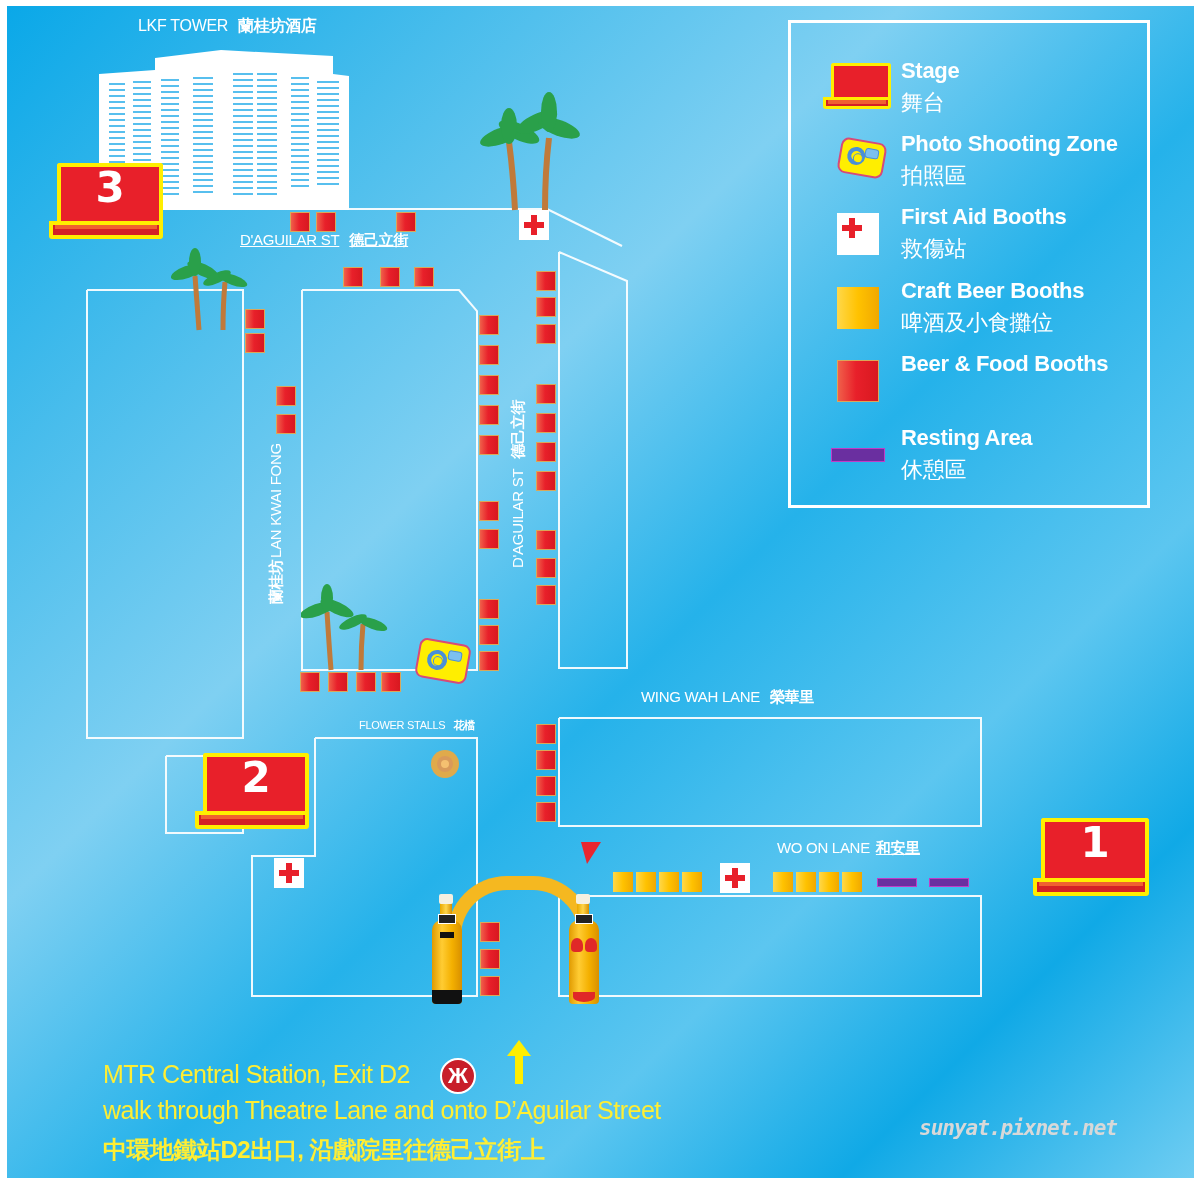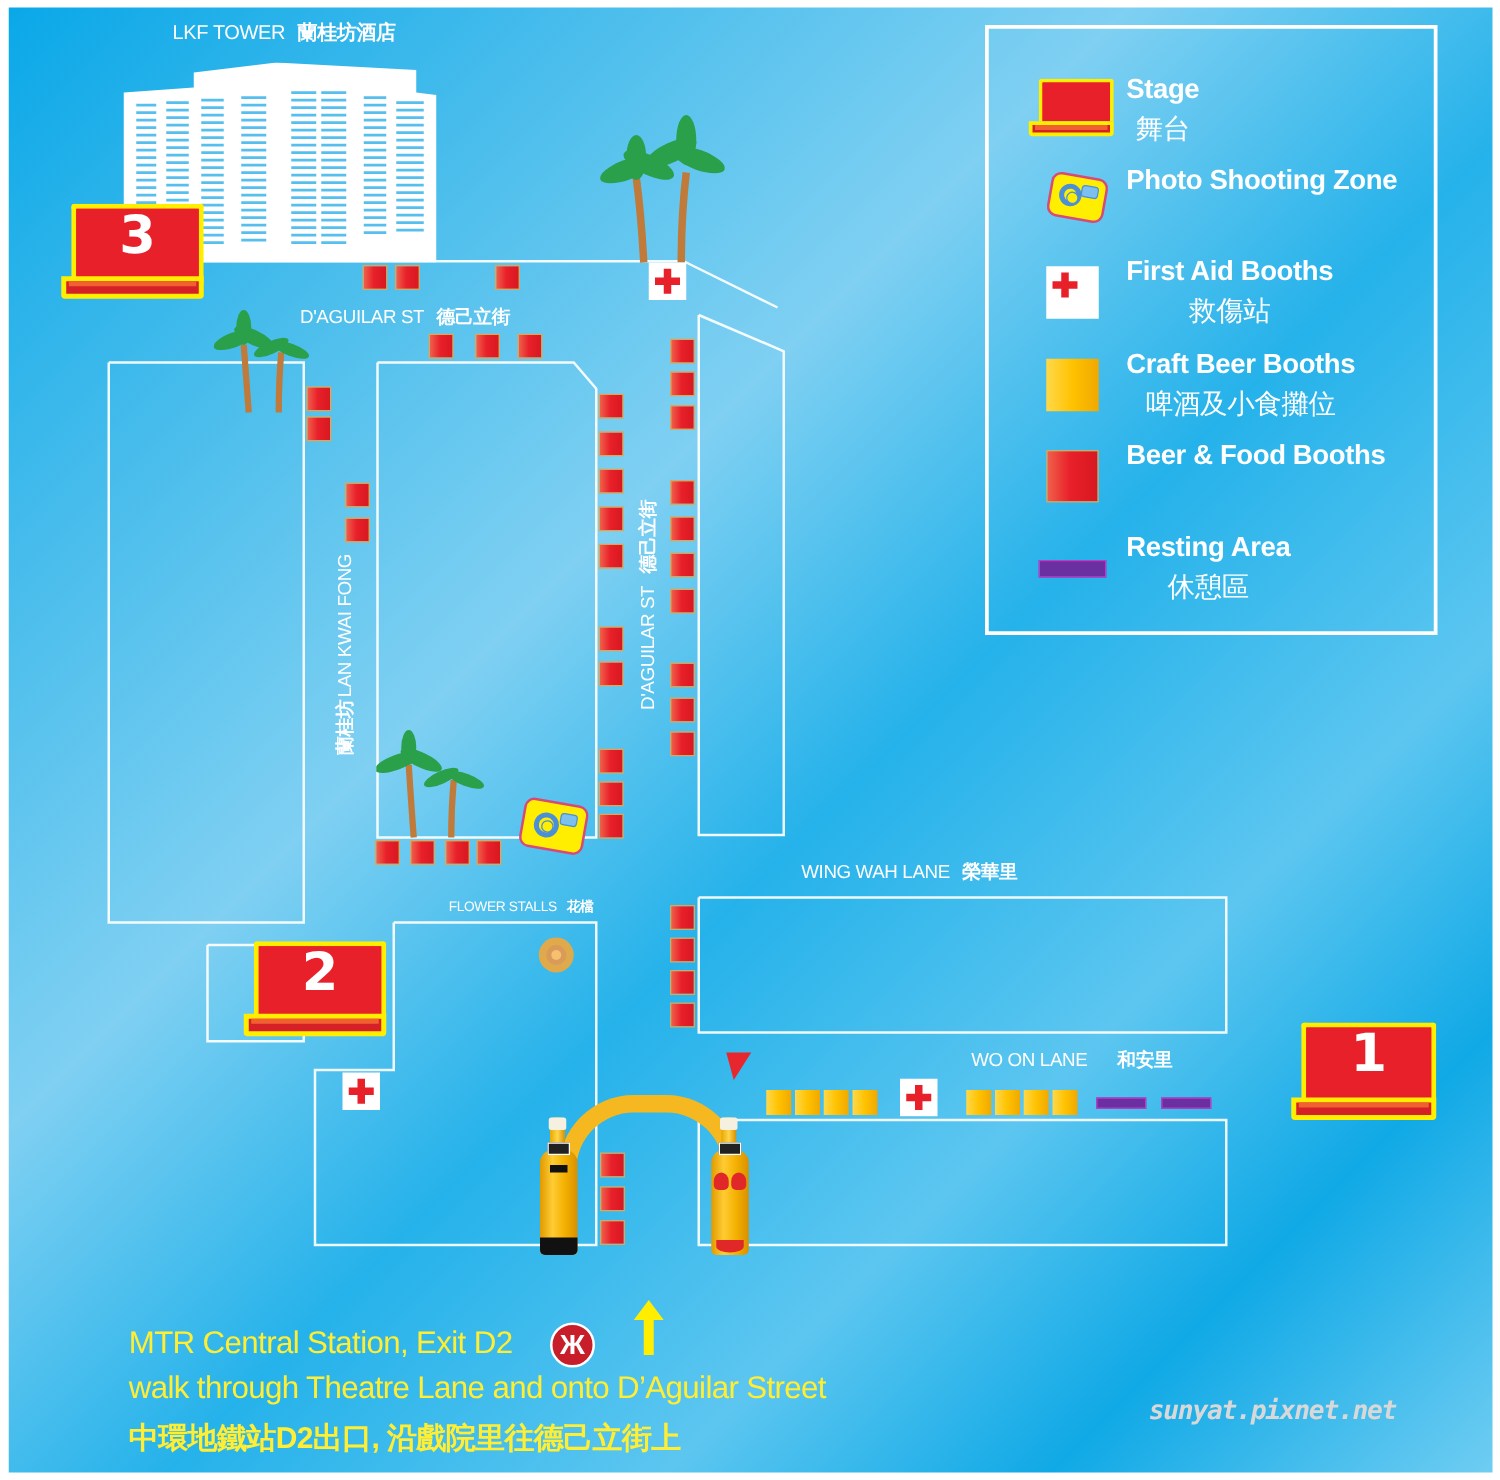--- a/index.html
+++ b/index.html
@@ -29,21 +29,21 @@
   .stage .seat::before { content: ""; position: absolute; left: 2px; right: 2px; top: 0; height: 4px; background: #f06030; }
   .stage .num { position: absolute; left: 8px; right: 0; top: 4px; text-align: center; color: #fff; font-weight: bold;
                 font-size: 42px; font-family: "DejaVu Sans", sans-serif; line-height: 1; }
   .camera { position: absolute; width: 52px; height: 40px; background: #ffee00; border: 2px solid #d64a7a;
             border-radius: 8px; transform: rotate(10deg); box-sizing: border-box; }
   .camera .lens { position: absolute; left: 8px; top: 8px; width: 20px; height: 20px; border-radius: 50%;
                   border: 4px solid #4a8fd8; box-sizing: border-box; background: #ffee00; }
   .camera .lens::after { content: ""; position: absolute; left: 2px; top: 2px; width: 8px; height: 8px; border-radius: 50%; background: #ffee00; border: 1px solid #4a8fd8;}
   .camera .flash { position: absolute; right: 6px; top: 6px; width: 12px; height: 8px; border-radius: 3px; background: #7cc0f0; border: 1px solid #4a8fd8; }
   .palm { position: absolute; }
-  .legend { position: absolute; left: 781px; top: 14px; width: 362px; height: 488px; border: 3px solid #ffffff; box-sizing: border-box; text-align: center; }
+  .legend { position: absolute; left: 781px; top: 14px; width: 362px; height: 488px; border: 3px solid #ffffff; box-sizing: border-box; }
   .legend-item { position: absolute; left: 0; width: 100%; }
   .legend-text { position: absolute; left: 110px; color: #fff; font-weight: bold; font-size: 22px; line-height: 32px; white-space: nowrap; letter-spacing: -0.3px; }
   .legend-text .en { display: block; }
   .legend-text .zh { display: block; font-weight: normal; }
   .directions { position: absolute; left: 96px; color: #ffee33; font-size: 25px; white-space: nowrap; letter-spacing: -0.5px; }
   .mtr-logo { position: absolute; width: 36px; height: 36px; border-radius: 50%; background: #c81e2a; border: 2px solid #fff; box-sizing: border-box; color: #fff; font-weight: bold; text-align: center; line-height: 31px; font-size: 22px; }
   .watermark { position: absolute; color: #d8d8d8; font-weight: bold; font-style: italic; font-size: 21px; font-family: "DejaVu Sans Mono", monospace; letter-spacing: -1px; }
   .craft-sign { position: absolute; width: 102px; height: 68px; background: #e8262e; border: 5px dotted #ffe680; border-radius: 6px; box-sizing: border-box;
                 color: #fff; font-family: "DejaVu Serif", serif; font-style: italic; font-weight: bold; font-size: 15px; text-align: center; line-height: 19px; padding-top: 7px; }
   .craft-tail { position: absolute; width: 0; height: 0; border-left: 6px solid transparent; border-right: 14px solid transparent; border-top: 22px solid #e8262e; }
@@ -87,34 +87,34 @@
       <polyline points="80,284 236,284 236,732 80,732 80,284"></polyline>
       <polyline points="295,284 452,284 470,305 470,664 295,664 295,284"></polyline>
       <polyline points="552,246 620,275 620,662 552,662 552,246"></polyline>
       <polyline points="159,750 236,750 236,827 159,827 159,750"></polyline>
       <polyline points="308,732 470,732 470,990 245,990 245,850 308,850 308,732"></polyline>
       <polyline points="552,712 974,712 974,820 552,820 552,712"></polyline>
       <polyline points="552,890 974,890 974,990 552,990 552,890"></polyline>
     </g>
   </svg>
 
-  <div class="street-label" style="left:233px; top:238px;">
+  <div class="street-label" style="left:233px; top:225px;text-decoration:underline;">
     <span>D'AGUILAR ST</span><span class="zh">德己立街</span>
   </div>
   <div class="street-label vertical" style="left:260px; top:598px;">
     <span style="font-weight:bold; margin-right:2px;">蘭桂坊</span><span>LAN KWAI FONG</span>
   </div>
   <div class="street-label vertical" style="left:502px; top:562px;">
     <span>D'AGUILAR ST</span><span class="zh">德己立街</span>
   </div>
   <div class="street-label" style="left:634px; top:682px;">
     <span>WING WAH LANE</span><span class="zh">榮華里</span>
   </div>
   <div class="street-label" style="left:770px; top:833px;">
-    <span>WO ON LANE</span><span class="zh" style="margin-left:24px;">和安里</span>
+    <span>WO ON LANE</span><span class="zh" style="margin-left:6px;text-decoration:underline;">和安里</span>
   </div>
   <div class="street-label" style="left:352px; top:712px; font-size:11px;">
     <span>FLOWER STALLS</span><span class="zh" style="margin-left:8px;">花檔</span>
   </div>
 
   <div class="stage" style="left:42px; top:157px; width:114px; height:76px;">
     <div class="back"></div>
     <div class="seat"></div>
     <div class="num">3</div>
   </div>
@@ -289,20 +289,21 @@
       </div>
     </div>
 
     <div class="legend-item" style="top:103px;">
       <div class="camera" style="left:48px; top:14px; width:46px; height:36px;">
         <div class="lens" style="left:6px; top:6px; width:18px; height:18px;"></div>
         <div class="flash" style="right:5px; top:5px;"></div>
       </div>
       <div class="legend-text" style="top:2px;">
         <span class="en">Photo Shooting Zone</span>
+        <span class="zh">拍照區</span>
       </div>
     </div>
 
     <div class="legend-item" style="top:176px;">
       <div class="firstaid" style="left:46px; top:14px; width:42px; height:42px;"></div>
       <div class="legend-text" style="top:2px;">
         <span class="en">First Aid Booths</span>
         <span class="zh">救傷站</span>
       </div>
     </div>

